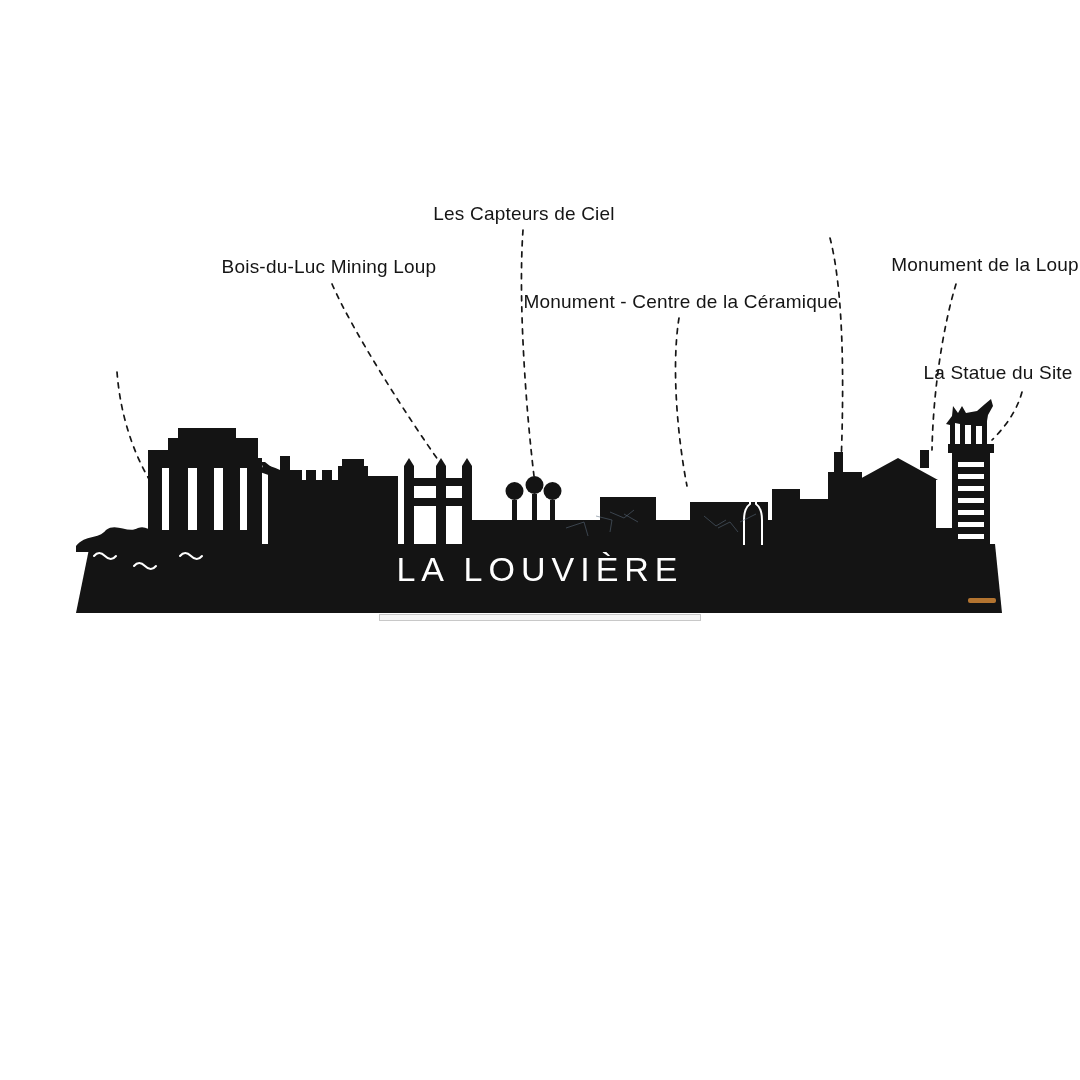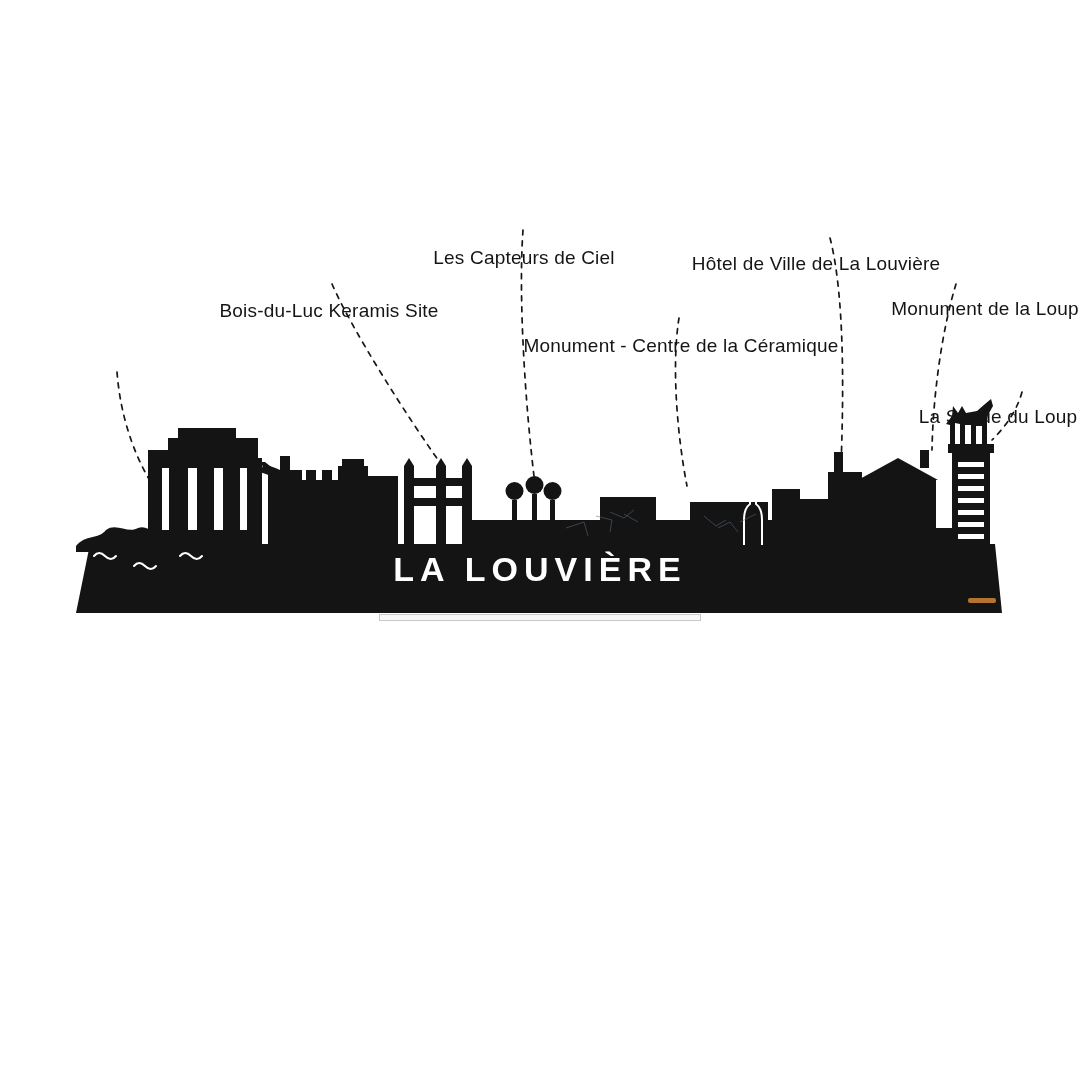--- a/index.html
+++ b/index.html
@@ -12,29 +12,28 @@
   }
   .scene-svg{position:absolute;left:0;top:0;width:1080px;height:1080px;}
   .label{
     position:absolute;
     transform:translateX(-50%);
     font-size:19px;
     line-height:1.2;
     color:#151515;
     white-space:nowrap;
     letter-spacing:.2px;
-    margin-top:44px;
   }
   .cutout-title{
     position:absolute;
     left:540px;top:552px;
     transform:translateX(-50%);
     color:#ffffff;
     font-size:34px;
-    font-weight:700;
+    font-weight:400;
     letter-spacing:6px;
     line-height:1;
     white-space:nowrap;
   }
   .stand{
     position:absolute;
     left:379px;top:614px;
     width:322px;height:7px;
     background:#f7f7f7;
     border:1px solid #c8c8c8;
@@ -164,26 +163,25 @@
       <rect class="slit" x="958" y="498" width="26" height="5"></rect>
       <rect class="slit" x="958" y="510" width="26" height="5"></rect>
       <rect class="slit" x="958" y="522" width="26" height="5"></rect>
       <rect class="slit" x="958" y="534" width="26" height="5"></rect>
       <rect class="sil" x="948" y="444" width="46" height="9"></rect>
       <polygon class="sil" points="946,424 952,416 953,406 958,413 962,406 966,413 977,411 985,404 991,399 993,406 988,415 987,421 987,444 982,444 982,426 976,426 976,444 971,444 971,425 965,425 965,444 960,444 960,424 955,423 955,444 950,444 950,425"></polygon>
     </g>
 
   </svg>
 
-  <div class="label" style="left:329px;top:256px">Bois-du-Luc Keramis Site</div>
+  <div class="label" style="left:329px;top:256px">Bois-du-Luc Mining Loup</div>
   <div class="label" style="left:524px;top:203px">Les Capteurs de Ciel</div>
   <div class="label" style="left:681px;top:291px">Monument - Centre de la Céramique</div>
-  <div class="label" style="left:816px;top:209px">Hôtel de Ville de La Louvière</div>
   <div class="label" style="left:985px;top:254px">Monument de la Loup</div>
-  <div class="label" style="left:998px;top:362px">La Statue du Loup</div>
+  <div class="label" style="left:998px;top:362px">La Statue du Site</div>
 
   <div class="cutout-title">LA LOUVIÈRE</div>
 
   <div class="stand"></div>
 
   <div class="brand-mark"></div>
 
 </div>
 
 </body></html>

